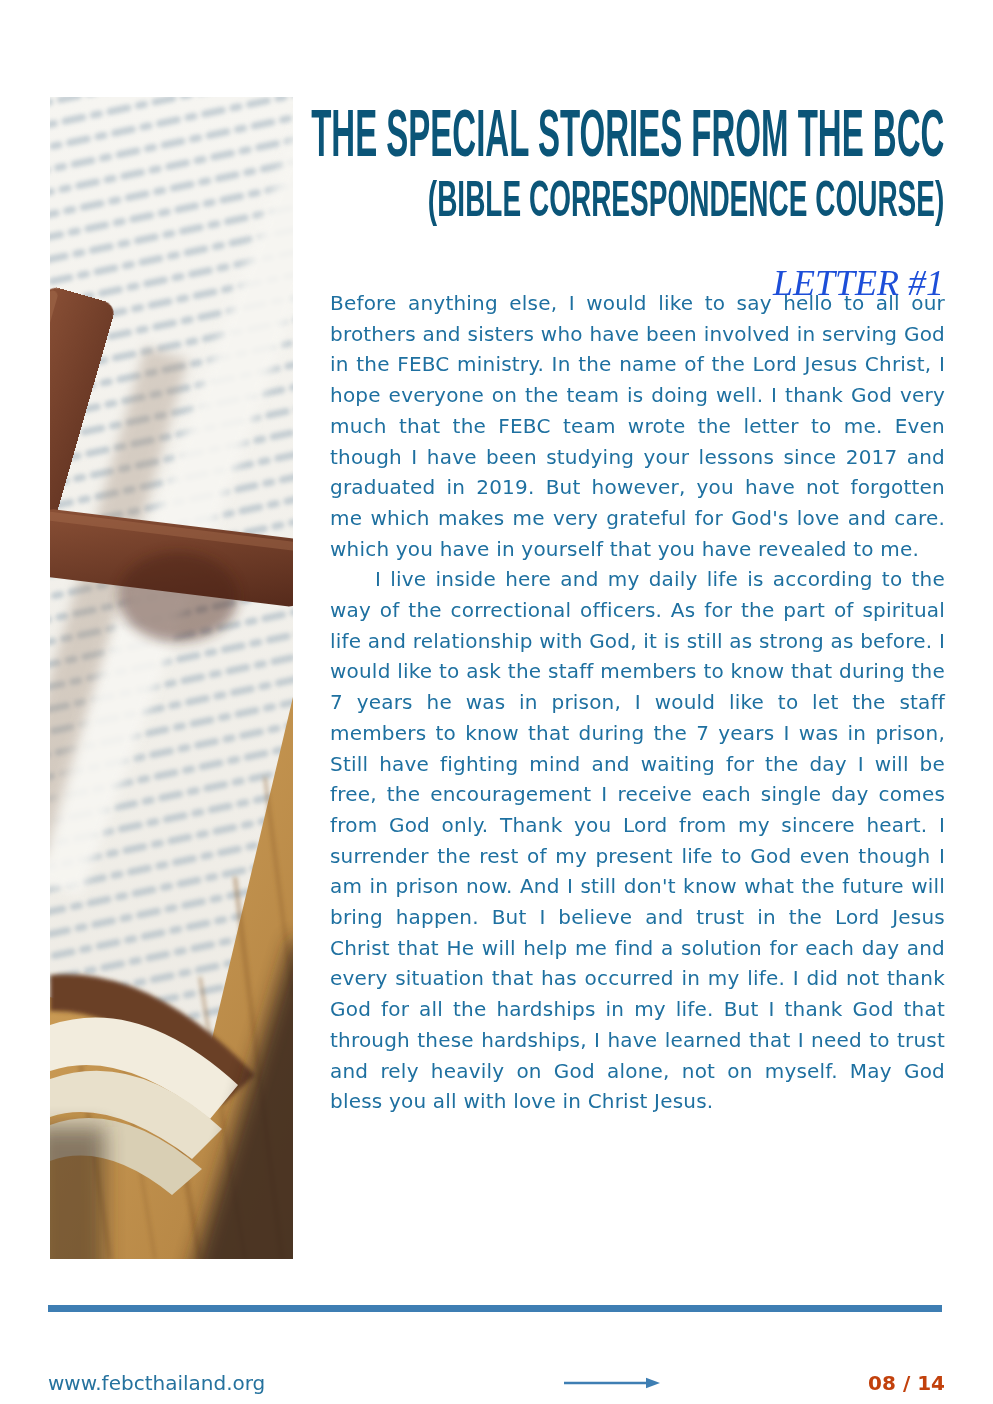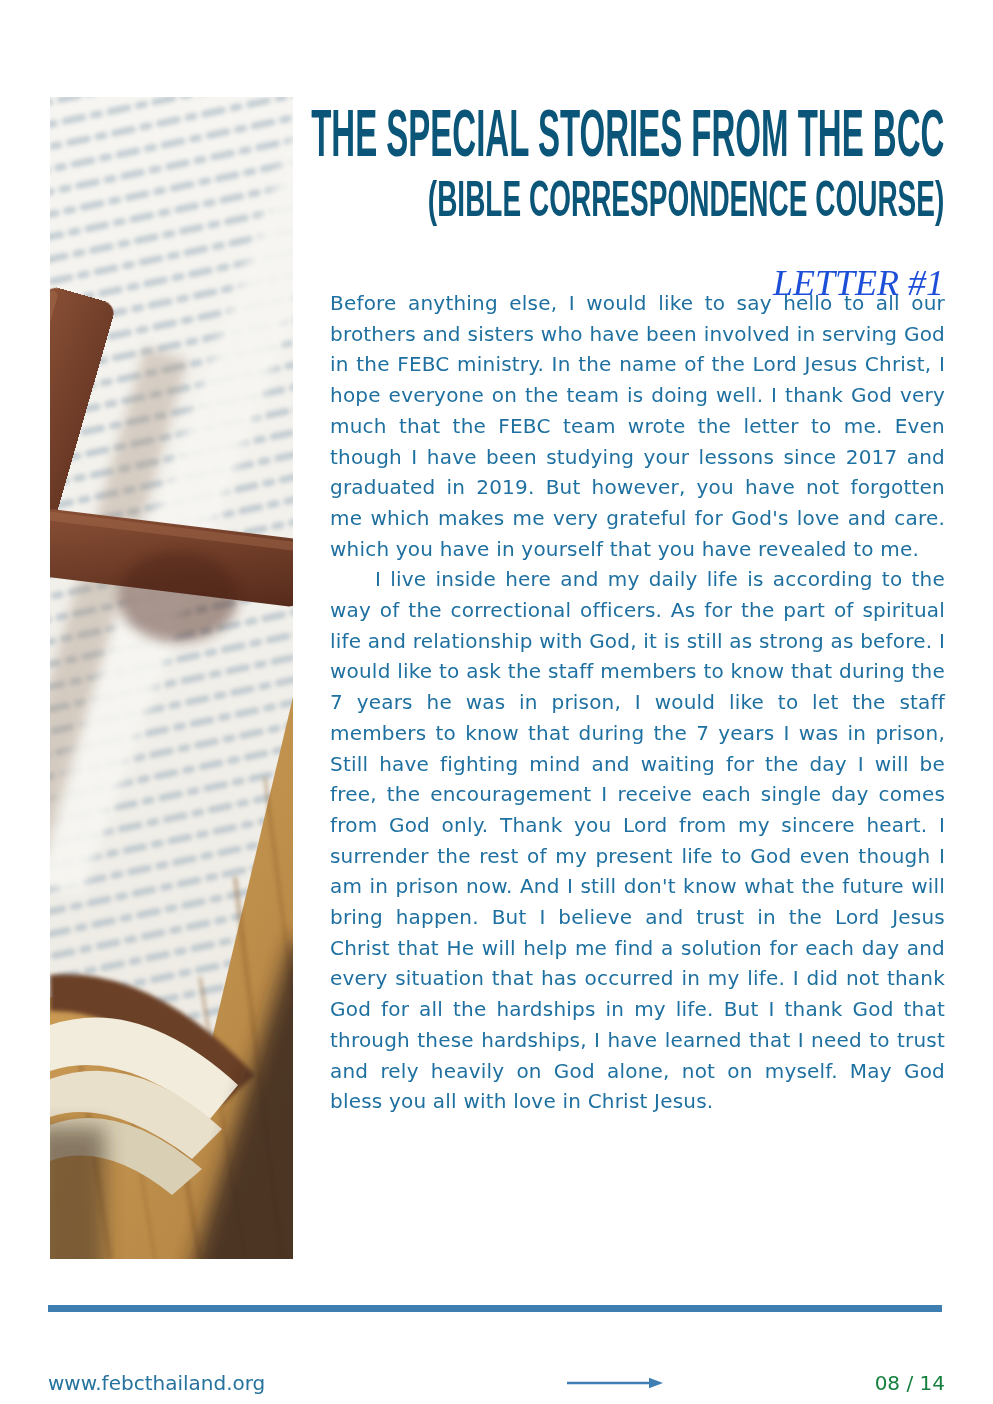--- a/index.html
+++ b/index.html
@@ -31,21 +31,21 @@
   .indent{text-indent:45px;}
 
   .byline{position:absolute;right:48px;top:1252px;color:#1e70a0;
         font-size:23px;line-height:30px;white-space:nowrap;}
 
   
   .divider{position:absolute;left:48px;right:50px;top:1305px;height:7px;background:#3e7eb3;}
   .footer-row{position:absolute;left:48px;right:47px;top:1330px;height:30px;
         display:flex;align-items:center;justify-content:space-between;margin-top:38px;}
   .website{color:#25729e;font-size:20px;}
-  .pagenum{color:#15803d;font-size:20px;}
+  .pagenum{color:#c2410c;font-size:20px;font-weight:bold;}
   .arrow-wrap{position:relative;left:45px;width:100px;height:16px;}
 </style>
 </head>
 <body>
 
 <div class="page">
 
   <div class="photo">
     <svg width="243" height="1162" viewBox="0 0 243 1162" xmlns="http://www.w3.org/2000/svg">
       <defs>

